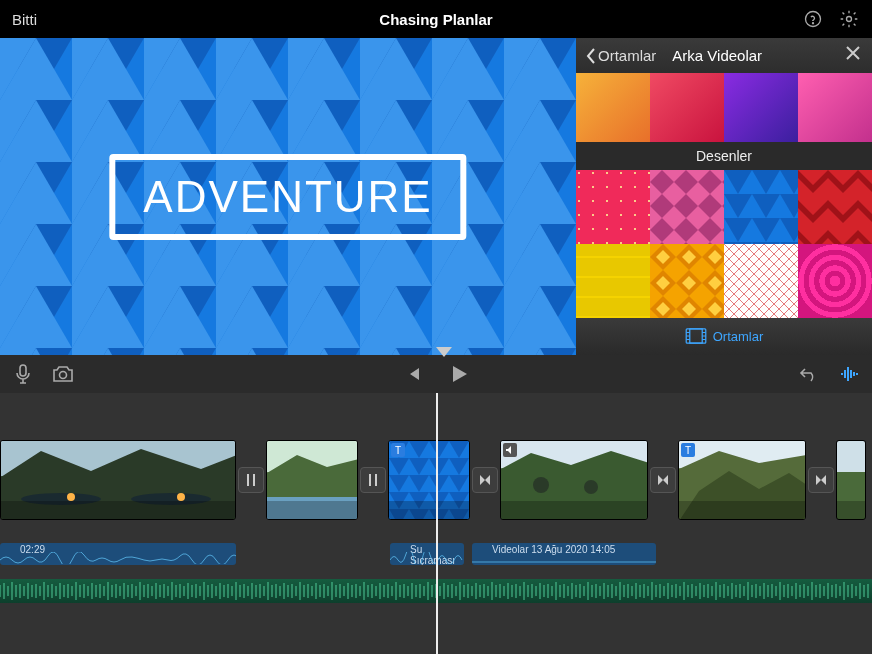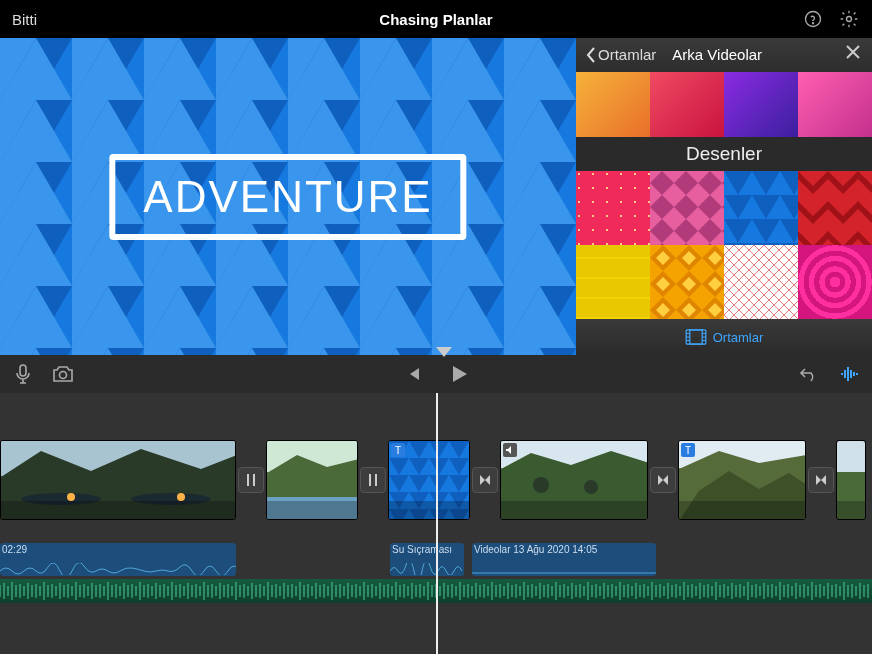--- a/index.html
+++ b/index.html
@@ -23,21 +23,21 @@
 .title-frame span { font-family: Impact, "Arial Black", sans-serif; font-size: 44px; letter-spacing: 2px; color: #fff; }
 
 
 .panel { flex: 1; background: #2a2a2a; display: flex; flex-direction: column; text-align: center; }
 .panel-head { height: 38px; background: linear-gradient(#3a3a3a,#2d2d2d); display: flex; align-items: center; padding: 0 10px; gap: 10px; }
 .back-btn { display: flex; align-items: center; gap: 2px; font-size: 15px; color: #ddd; }
 .panel-title { font-size: 15px; color: #fff; margin-left: 6px; }
 .close-x { margin-left: auto; font-size: 20px; color: #ccc; }
 .grad-row { display: flex; height: 74px; }
 .grad-row .sw { flex: 1; }
-.section-label { font-size: 19px; padding: 6px 10px; background: #2a2a2a; color: #eee; }
+.section-label { font-size: 14px; padding: 6px 10px; background: #2a2a2a; color: #eee; }
 .pattern-grid { display: grid; grid-template-columns: repeat(4, 1fr); grid-template-rows: repeat(2, 74px); }
 .pattern-grid .sw { width: 100%; height: 100%; }
 .panel-tabs { height: 40px; background: linear-gradient(#3a3a3a,#2a2a2a); display: flex; }
 .panel-tab { flex: 1; display: flex; align-items: center; justify-content: center; gap: 6px; font-size: 13px; color: #888; }
 .panel-tab.active { color: #3ea6ff; }
 .tab-ico { width: 22px; height: 16px; }
 
 
 .toolbar { height: 38px; background: #2b2b2b; display: flex; align-items: center; padding: 0 12px; position: relative; }
 .toolbar .left-tools { display: flex; gap: 18px; color: #aaa; }
@@ -46,21 +46,21 @@
 .playhead-marker { position: absolute; left: 436px; top: -8px; width: 0; height: 0; border-left: 8px solid transparent; border-right: 8px solid transparent; border-top: 10px solid #ccc; }
 
 
 .timeline { position: relative; height: 261px; background: #333; overflow: hidden; }
 .video-track { position: absolute; top: 40px; left: 0; right: 0; height: 94px; display: flex; align-items: center; }
 .clip { height: 80px; border-radius: 3px; background: #555; position: relative; overflow: hidden; border: 1px solid #000; }
 .clip-label { position: absolute; top: 2px; left: 2px; width: 14px; height: 14px; background: #2a7de0; color: #fff; font-size: 10px; display: flex; align-items: center; justify-content: center; border-radius: 2px; }
 .clip .shade { position: absolute; left:0; right:0; bottom:0; height: 18px; background: rgba(0,0,0,.25); }
 .trans { width: 26px; height: 26px; background: #3d3d3d; border: 1px solid #555; border-radius: 4px; display: flex; align-items: center; justify-content: center; margin: 0 2px; color: #ddd; font-size: 14px; }
 .audio-track { position: absolute; top: 150px; left: 0; right: 0; height: 26px; }
-.audio-clip { position: absolute; height: 33px; background: #1d4d7a; border-radius: 3px; font-size: 10px; color: #cde; padding: 1px 2px; overflow: hidden; }
+.audio-clip { position: absolute; height: 22px; background: #1d4d7a; border-radius: 3px; font-size: 10px; color: #cde; padding: 1px 20px; overflow: hidden; }
 .audio-clip .wave { position: absolute; left:0; right:0; bottom: 1px; height: 12px; opacity: .7; }
 .music-track { position: absolute; top: 186px; left: 0; right: 0; height: 24px; background: linear-gradient(#155c3f,#0d3f2c); }
 .music-wave { width: 100%; height: 100%; opacity: .8; }
 .playhead { position: absolute; left: 436px; top: 0; bottom: 0; width: 2px; background: #eee; }
 
 
 .g1{background:linear-gradient(135deg,#f6b23a,#e86f2a);}
 .g2{background:linear-gradient(135deg,#f04a63,#c9133e);}
 .g3{background:linear-gradient(135deg,#8a2be2,#3b1f9e);}
 .g4{background:linear-gradient(135deg,#ff5fb0,#c3308d);}

